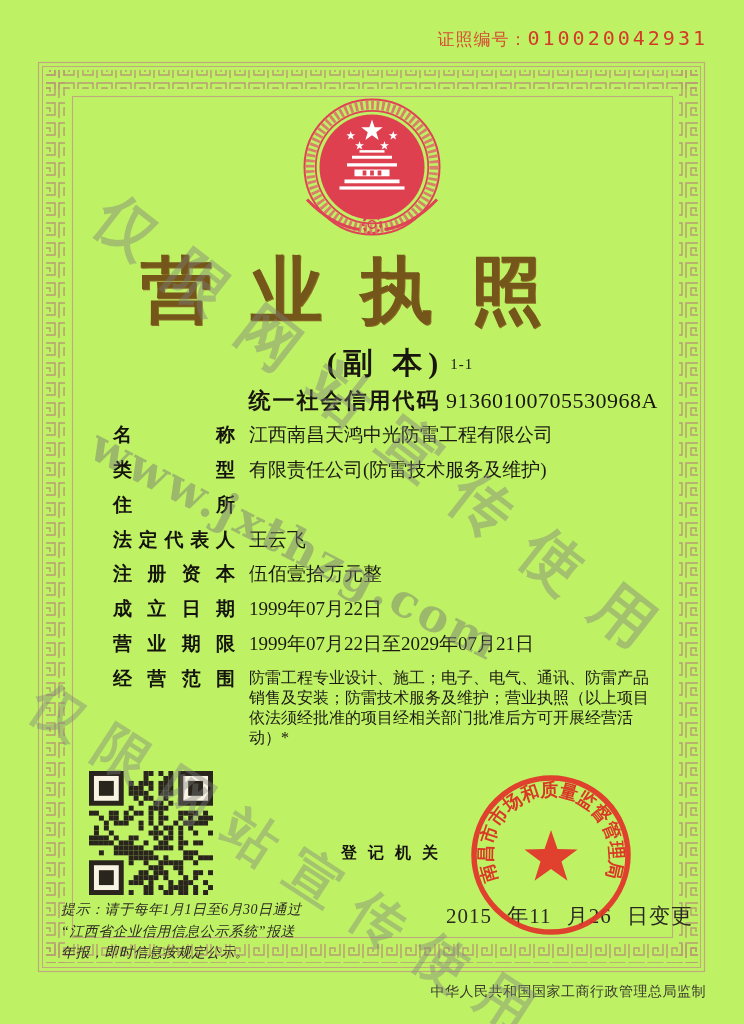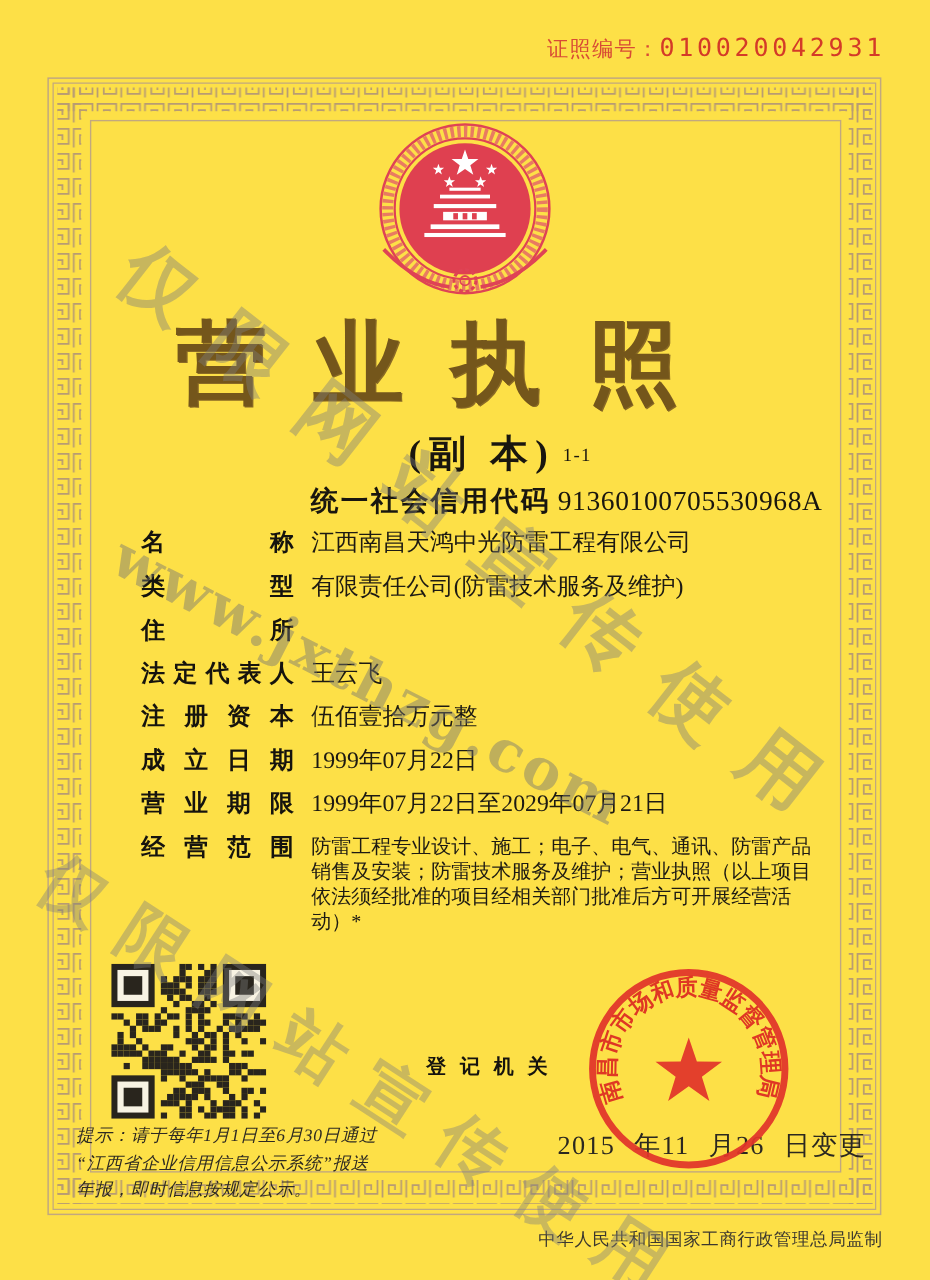--- a/index.html
+++ b/index.html
@@ -1,17 +1,17 @@
 <!DOCTYPE html>
 <html><head>
 <meta charset="utf-8">
 <style>
   html,body{margin:0;padding:0;}
   body{background:#e9e4d6;font-family:"Liberation Serif",serif;}
-  .page{position:relative;width:744px;height:1024px;margin:0 auto;background:#fde047;overflow:hidden;}
+  .page{position:relative;width:744px;height:1024px;margin:0 auto;background:#bef264;overflow:hidden;}
 
   
   .cert-no{position:absolute;top:26px;right:36px;color:#d84b35;font-size:17px;letter-spacing:1px;
            font-family:"Liberation Sans",sans-serif;}
   .cert-no .num{font-family:"DejaVu Sans Mono",monospace;font-size:20px;letter-spacing:3px;color:#d43a28;}
 
   
   .frame{position:absolute;left:0;top:0;}
   .emblem{position:absolute;left:297px;top:97px;}
   .seal{position:absolute;left:466px;top:770px;opacity:.93;}

